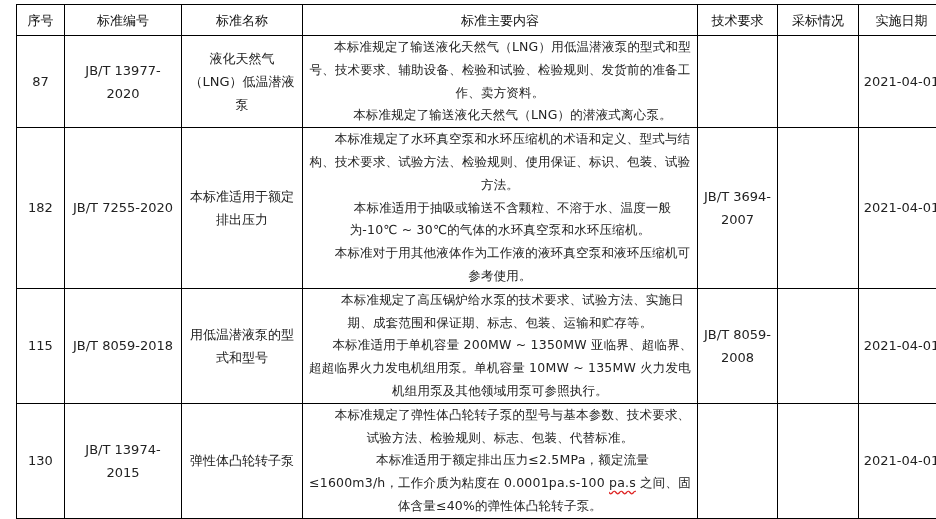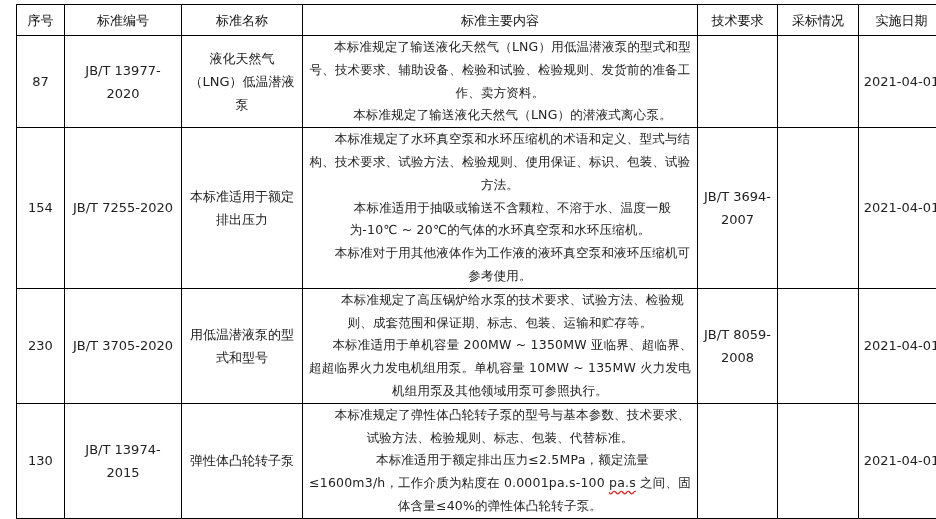--- a/index.html
+++ b/index.html
@@ -89,38 +89,38 @@
       <td class="center">液化天然气（LNG）低温潜液泵</td>
       <td class="content">
         <p>本标准规定了输送液化天然气（LNG）用低温潜液泵的型式和型号、技术要求、辅助设备、检验和试验、检验规则、发货前的准备工作、卖方资料。</p>
         <p>本标准规定了输送液化天然气（LNG）的潜液式离心泵。</p>
       </td>
       <td class="center"></td>
       <td class="center"></td>
       <td class="center">2021-04-01</td>
     </tr>
     <tr class="r128">
-      <td class="center">154</td>
+      <td class="center">182</td>
       <td class="center">JB/T 7255-2020</td>
       <td class="center">本标准适用于额定排出压力</td>
       <td class="content">
         <p>本标准规定了水环真空泵和水环压缩机的术语和定义、型式与结构、技术要求、试验方法、检验规则、使用保证、标识、包装、试验方法。</p>
-        <p>本标准适用于抽吸或输送不含颗粒、不溶于水、温度一般为-10℃ ~ 20℃的气体的水环真空泵和水环压缩机。</p>
+        <p>本标准适用于抽吸或输送不含颗粒、不溶于水、温度一般为-10℃ ~ 30℃的气体的水环真空泵和水环压缩机。</p>
         <p>本标准对于用其他液体作为工作液的液环真空泵和液环压缩机可参考使用。</p>
       </td>
       <td class="center">JB/T 3694-2007</td>
       <td class="center"></td>
       <td class="center">2021-04-01</td>
     </tr>
     <tr class="r129">
-      <td class="center">230</td>
-      <td class="center">JB/T 3705-2020</td>
+      <td class="center">115</td>
+      <td class="center">JB/T 8059-2018</td>
       <td class="center">用低温潜液泵的型式和型号</td>
       <td class="content">
-        <p>本标准规定了高压锅炉给水泵的技术要求、试验方法、检验规则、成套范围和保证期、标志、包装、运输和贮存等。</p>
+        <p>本标准规定了高压锅炉给水泵的技术要求、试验方法、实施日期、成套范围和保证期、标志、包装、运输和贮存等。</p>
         <p>本标准适用于单机容量 200MW ~ 1350MW 亚临界、超临界、超超临界火力发电机组用泵。单机容量 10MW ~ 135MW 火力发电机组用泵及其他领域用泵可参照执行。</p>
       </td>
       <td class="center">JB/T 8059-2008</td>
       <td class="center"></td>
       <td class="center">2021-04-01</td>
     </tr>
     <tr class="r130">
       <td class="center">130</td>
       <td class="center">JB/T 13974-2015</td>
       <td class="center">弹性体凸轮转子泵</td>

